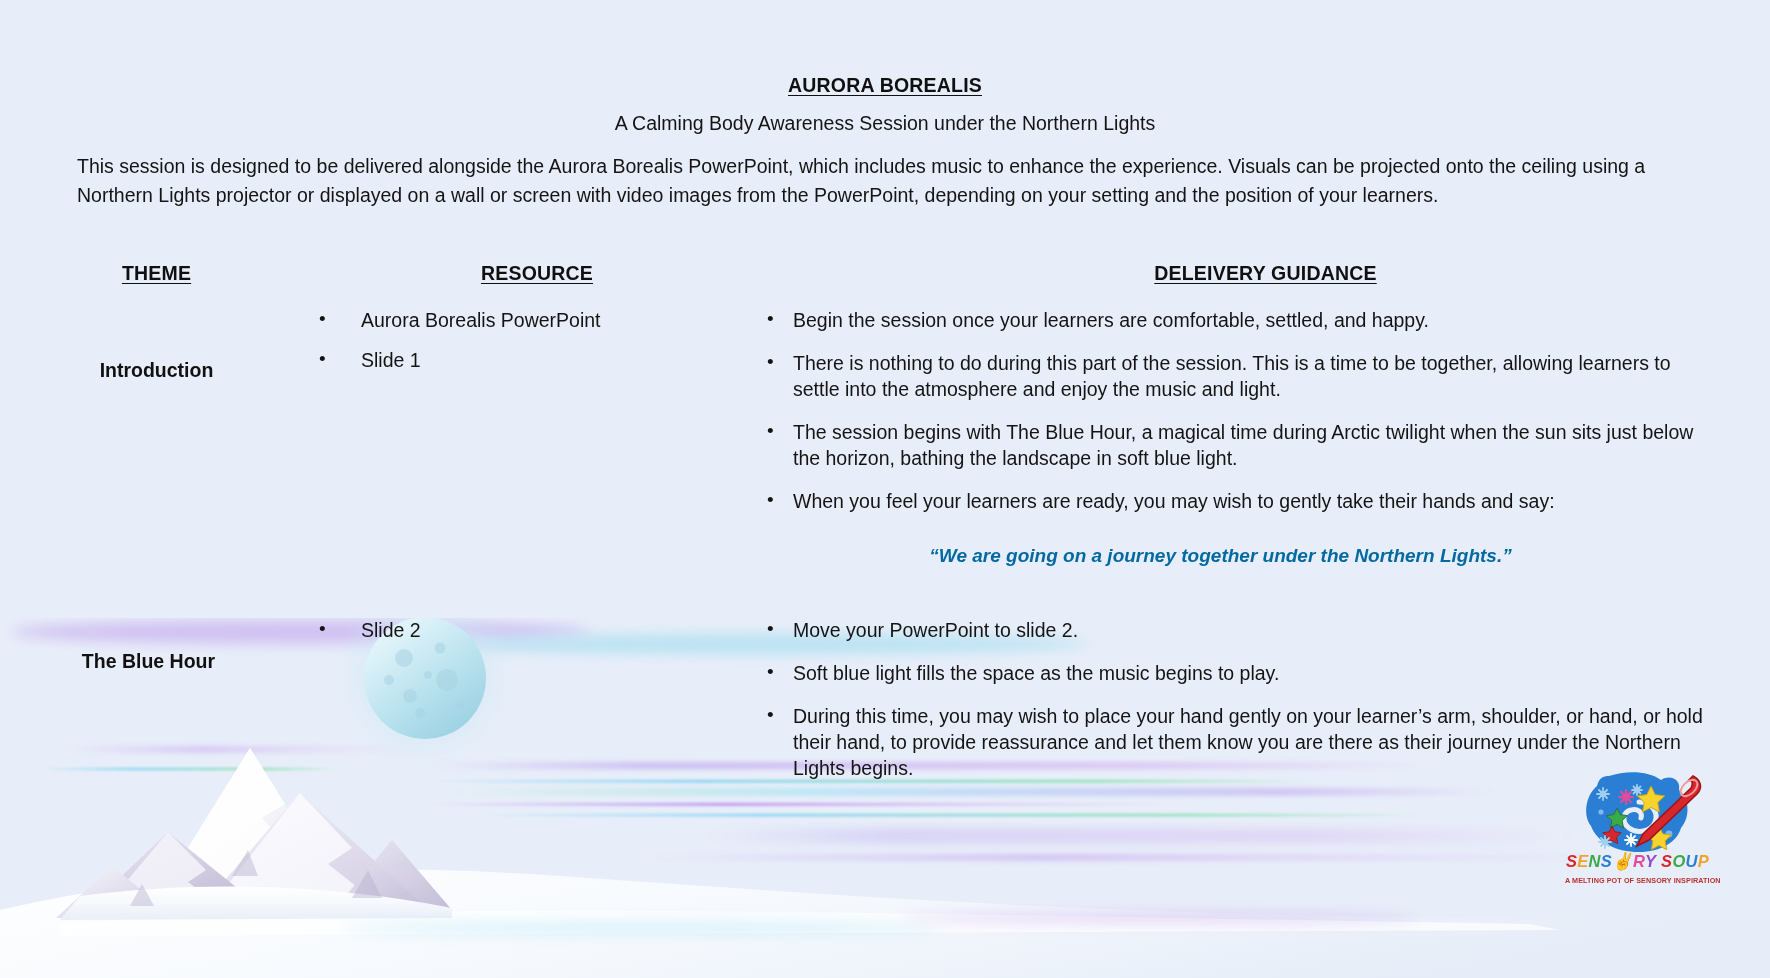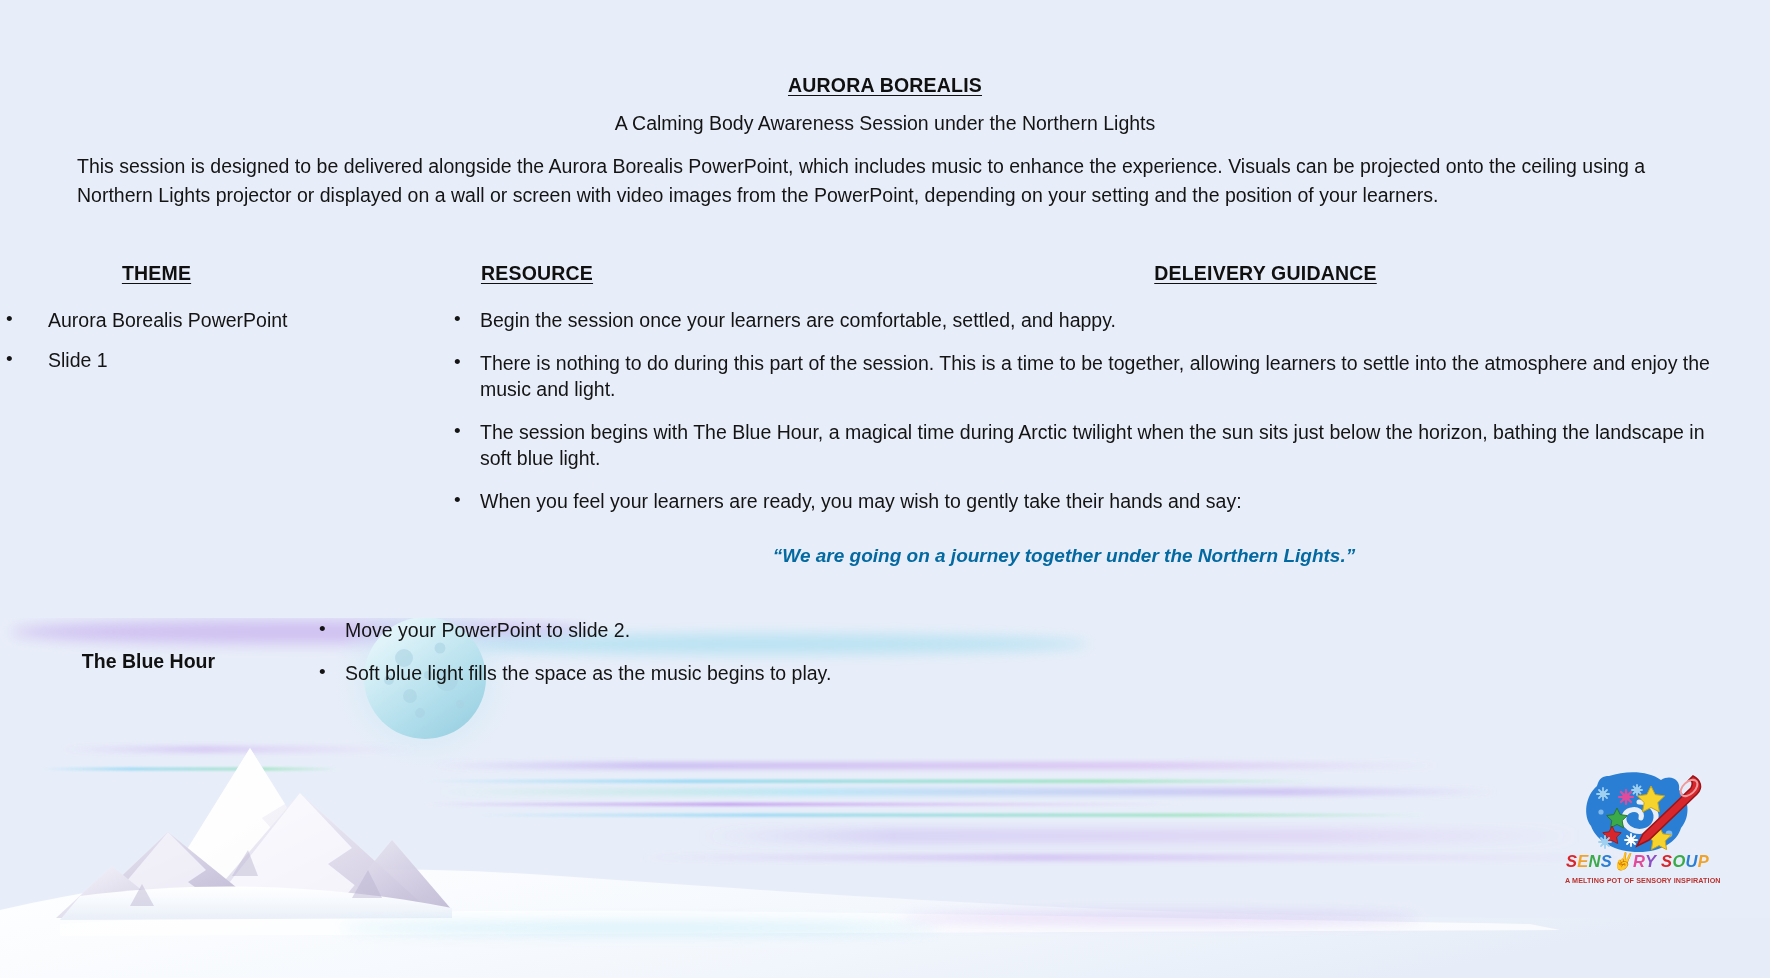--- a/index.html
+++ b/index.html
@@ -301,20 +301,23 @@
       </div>
       <div class="hdr col-resource">
         <span>RESOURCE</span>
       </div>
       <div class="hdr col-guidance">
         <span>DELEIVERY GUIDANCE</span>
       </div>
     </div>
 
     <div class="row">
+      <div class="col-theme">
+        <div class="theme-label" style="padding-top:52px">Introduction</div>
+      </div>
 
       <div class="col-resource">
         <ul class="blist res">
           <li>Aurora Borealis PowerPoint</li>
           <li>Slide 1</li>
         </ul>
       </div>
 
       <div class="col-guidance">
         <ul class="blist guide">
@@ -325,25 +328,31 @@
         </ul>
         <div class="quote">“We are going on a journey together under the Northern Lights.”</div>
       </div>
     </div>
 
     <div class="row" style="margin-top:48px">
       <div class="col-theme">
         <div class="theme-label" style="padding-top:33px; padding-right:16px">The Blue Hour</div>
       </div>
 
+      <div class="col-resource">
+        <ul class="blist res">
+          <li>Slide 2</li>
+        </ul>
+      </div>
 
       <div class="col-guidance">
         <ul class="blist guide">
           <li>Move your PowerPoint to slide 2.</li>
           <li>Soft blue light fills the space as the music begins to play.</li>
+          <li>During this time, you may wish to place your hand gently on your learner’s arm, shoulder, or hand, or hold their hand, to provide reassurance and let them know you are there as their journey under the Northern Lights begins.</li>
         </ul>
       </div>
     </div>
   </div>
 
   <div id="logo">
 
     <svg width="145" height="88" viewBox="0 0 145 88">
 
       <path d="M44 8 C 62 2, 84 3, 96 12 C 106 6, 116 12, 114 22

